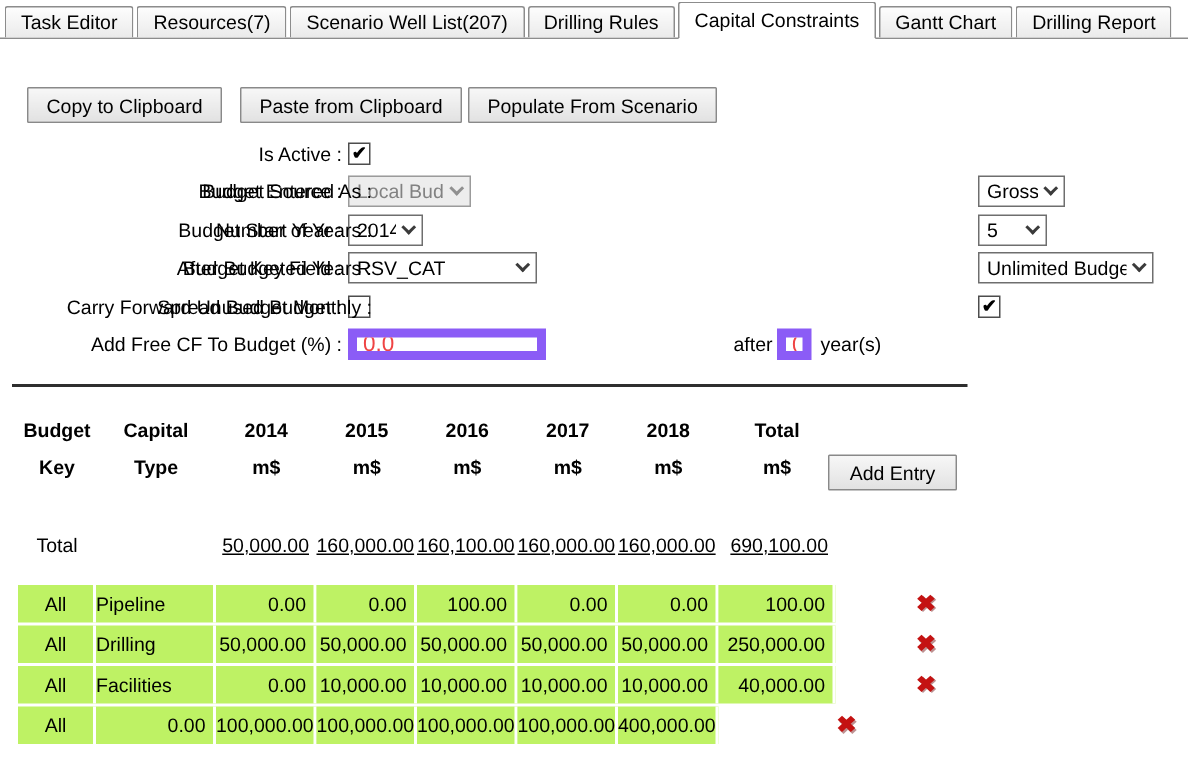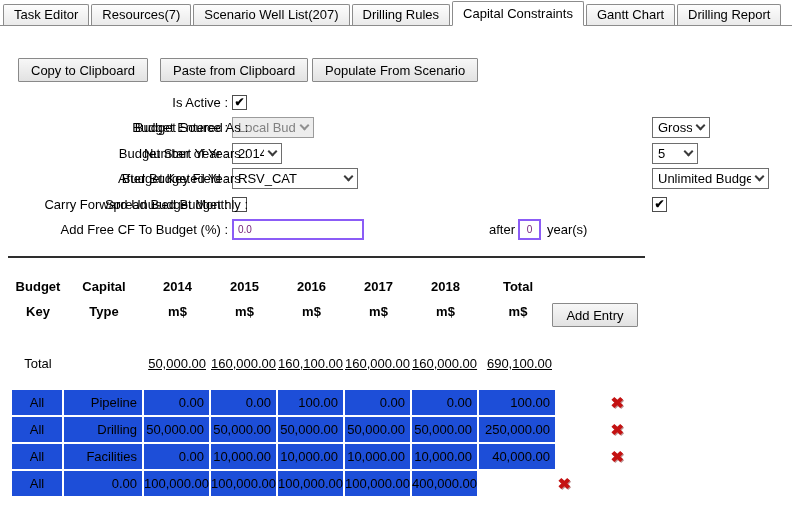--- a/index.html
+++ b/index.html
@@ -51,43 +51,43 @@
   .select .sv { flex: 1; overflow: hidden; white-space: nowrap; }
   .chev {
     width: 7px; height: 7px; flex: none;
     border-right: 2px solid #3b3b3b; border-bottom: 2px solid #3b3b3b;
     transform: rotate(45deg); margin: -4px 1px 0 5px;
   }
   .select.disabled { background: #ededed; color: #828282; border-color: #9b9b9b; }
   .select.disabled .chev { border-color: #909090; }
 
   .tinput {
-    position: absolute; height: 21px; border: 2px solid #8b5cf6; background: #fff;
-    padding: 0 4px; font-family: inherit; font-size: 10px; color: #701a75;
+    position: absolute; height: 21px; border: 6px solid #8b5cf6; background: #fff;
+    padding: 0 4px; font-family: inherit; font-size: 15px; color: #ef4444;
   }
   .checkbox {
     position: absolute; width: 15px; height: 15px;
     border: 1px solid #4d4d4d; background: #fff;
     font-size: 12px; line-height: 13px; text-align: center; font-weight: bold; cursor: default;
   }
 
   .sep { position: absolute; left: 8px; top: 256px; width: 637px; height: 2px; background: #2e2e2e; }
 
   
   .trow { display: grid; grid-template-columns: 52px 80px 67px 67px 67px 67px 67px 78px 14px 92px; }
   #thead { position: absolute; left: 12px; top: 274px; font-weight: bold; }
   #thead .hc div { line-height: 25px; text-align: center; }
   #total-row { position: absolute; left: 12px; top: 353px; line-height: 21px; }
   #data-rows { position: absolute; left: 12px; top: 390px; }
   .drow { margin-bottom: 2px; }
   .drow .cell { height: 25px; line-height: 25px; }
-  .cell.g { background: #1d4ed8; border-right: 2px solid #fff; }
+  .cell.g { background: #bef264; border-right: 2px solid #fff; }
   .num { text-align: right; padding-right: 5px; }
   .keyc { text-align: center; }
-  .typec { text-align: right; padding-right: 5px; }
+  .typec { text-align: left; padding-right: 5px; }
   .ul { text-decoration: underline; }
   .b { font-weight: normal; }
   .xcell { text-align: center; }
   .xicon {
     color: #c41212; font-weight: bold; font-size: 15px; cursor: pointer;
     display: inline-block; text-shadow: 1px 1px 0 rgba(110,10,10,.45); transform: scaleX(1.08);
   }
 </style>
 </head>
 <body>

